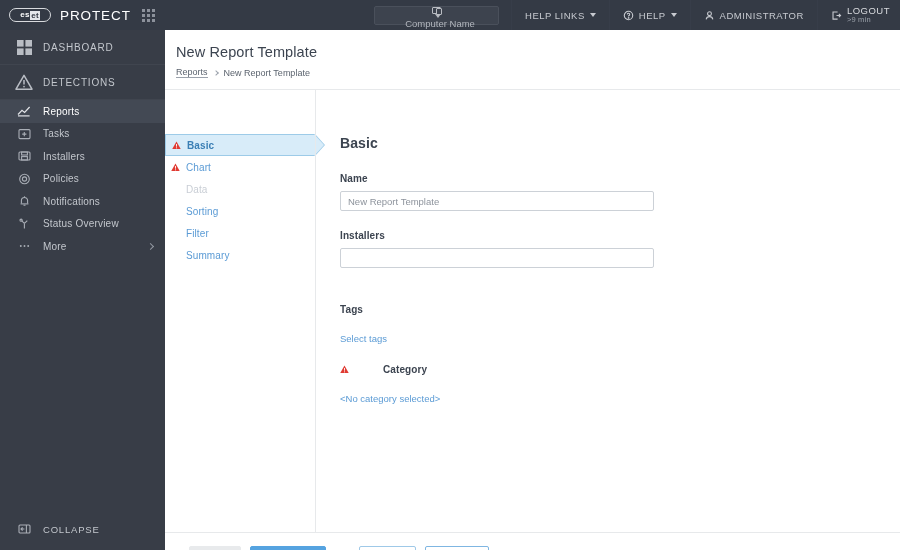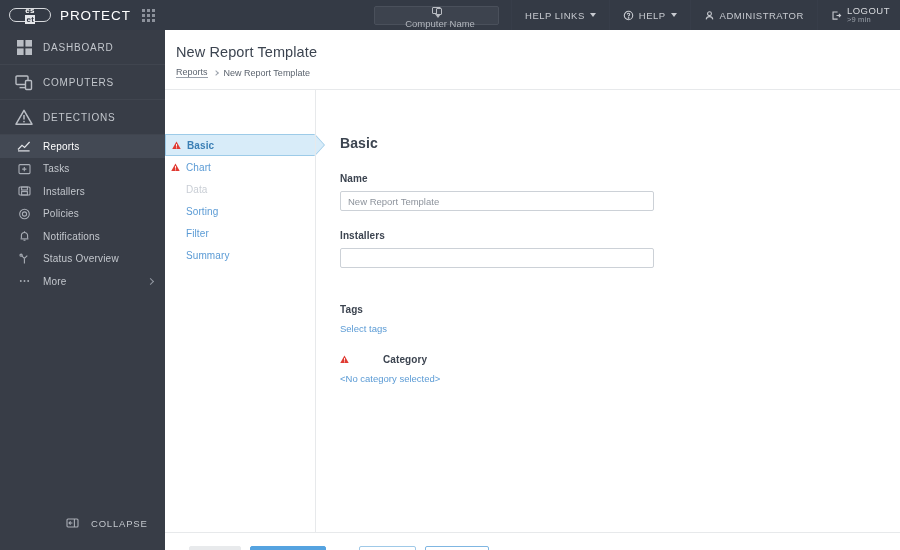--- a/index.html
+++ b/index.html
@@ -15,21 +15,21 @@
     position: absolute; top: 0; left: 0; width: 900px; height: 30px;
     background: #343a45; display: flex; align-items: stretch;
   }
   #brand {
     width: 165px; display: flex; align-items: center; padding-left: 9px;
     background: #343a45;
   }
   .eset-logo {
     width: 42px; height: 14px; border: 1.3px solid #d8dade; border-radius: 7px;
     display: flex; align-items: center; justify-content: center;
-    letter-spacing: .4px; position: relative; flex-direction: column;
+    letter-spacing: .4px; position: relative;
   }
   .eset-logo .es {
     font-size: 8px; font-weight: bold; color: #ffffff; line-height: 1;
     letter-spacing: .3px;
   }
   .eset-logo .et {
     font-size: 8px; font-weight: bold; color: #343a45; background: #e4e6ea;
     line-height: 1; padding: 1px 1px 0 1px; letter-spacing: .3px; margin-left: .5px;
   }
   #brand-name {
@@ -100,22 +100,22 @@
   .nav-item.secondary { height: 22.5px; }
   .nav-item.secondary .nav-label { font-size: 10px; letter-spacing: .2px; }
   .nav-item.active { background: #434954; }
   .nav-item.active .nav-label { color: #ffffff; }
   .chev-r {
     position: absolute; right: 12px; width: 5px; height: 5px;
     border-right: 1.3px solid #9298a2; border-top: 1.3px solid #9298a2;
     transform: rotate(45deg);
   }
   #collapse-item {
-    position: absolute; bottom: 12px; left: 0; width: 165px; height: 30px;
-    display: flex; align-items: center; padding-left: 9px; color: #c3c7cd; margin-left: 48px;
+    position: absolute; bottom: 6px; left: 0; width: 165px; height: 30px;
+    display: flex; align-items: center; padding-left: 9px; color: #c3c7cd;
   }
   #collapse-item .nav-label { font-size: 9.5px; letter-spacing: .8px; }
 
   
   #page {
     position: absolute; top: 30px; left: 165px; width: 735px; height: 520px;
     background: #ffffff;
   }
   #page-head { padding: 14px 0 0 11px; height: 59px; }
   #page-title {
@@ -184,21 +184,21 @@
   #name-label { margin-top: 22px; }
   .text-input {
     margin-top: 7px; width: 314px; height: 20px; border: 1px solid #ccd1d7;
     border-radius: 2px; background: #fff; font-size: 9.5px; color: #8d939c;
     padding: 0 7px; font-family: "Liberation Sans", sans-serif; outline: none;
   }
   .text-input::placeholder { color: #8d939c; }
   #desc-label { margin-top: 19px; }
   #tags-label { margin-top: 36px; }
   .link-text {
-    margin-top: 8px; font-size: 9.5px; color: #5b9bd5; cursor: pointer;
+    margin-top: 18px; font-size: 9.5px; color: #5b9bd5; cursor: pointer;
     display: inline-block;
   }
   #category-label { margin-top: 18px; gap: 29px; }
   #category-label .warn-tri { margin-right: 5px; }
 
   
   #footer-rule {
     position: absolute; top: 502px; left: 0; width: 735px; height: 1px;
     background: #e7e9eb;
   }
@@ -293,30 +293,20 @@
       <svg width="17" height="17" viewBox="0 0 17 17">
         <rect x="1" y="1" width="6.6" height="6.6" fill="#b9bdc4"></rect>
         <rect x="9.4" y="1" width="6.6" height="6.6" fill="#b9bdc4"></rect>
         <rect x="1" y="9.4" width="6.6" height="6.6" fill="#b9bdc4"></rect>
         <rect x="9.4" y="9.4" width="6.6" height="6.6" fill="#b9bdc4"></rect>
       </svg>
     </span>
     <span class="nav-label">DASHBOARD</span>
   </div>
 
-  <div class="nav-item primary">
-    <span class="nav-ico">
-      <svg width="19" height="17" viewBox="0 0 19 17">
-        <rect x="1" y="2" width="12" height="8.5" rx="1" fill="none" stroke="#b9bdc4" stroke-width="1.4"></rect>
-        <path d="M4.5 13.6h6" stroke="#b9bdc4" stroke-width="1.4"></path>
-        <rect x="10.5" y="6.5" width="6" height="9" rx="1" fill="#383d47" stroke="#b9bdc4" stroke-width="1.4"></rect>
-      </svg>
-    </span>
-    <span class="nav-label">COMPUTERS</span>
-  </div>
 
   <div class="nav-item primary">
     <span class="nav-ico">
       <svg width="18" height="17" viewBox="0 0 18 17">
         <path d="M9 1.4 17 15.2H1z" fill="none" stroke="#b9bdc4" stroke-width="1.5" stroke-linejoin="round"></path>
         <path d="M9 6v4.4" stroke="#b9bdc4" stroke-width="1.5"></path>
         <circle cx="9" cy="12.6" r=".85" fill="#b9bdc4"></circle>
       </svg>
     </span>
     <span class="nav-label">DETECTIONS</span>

